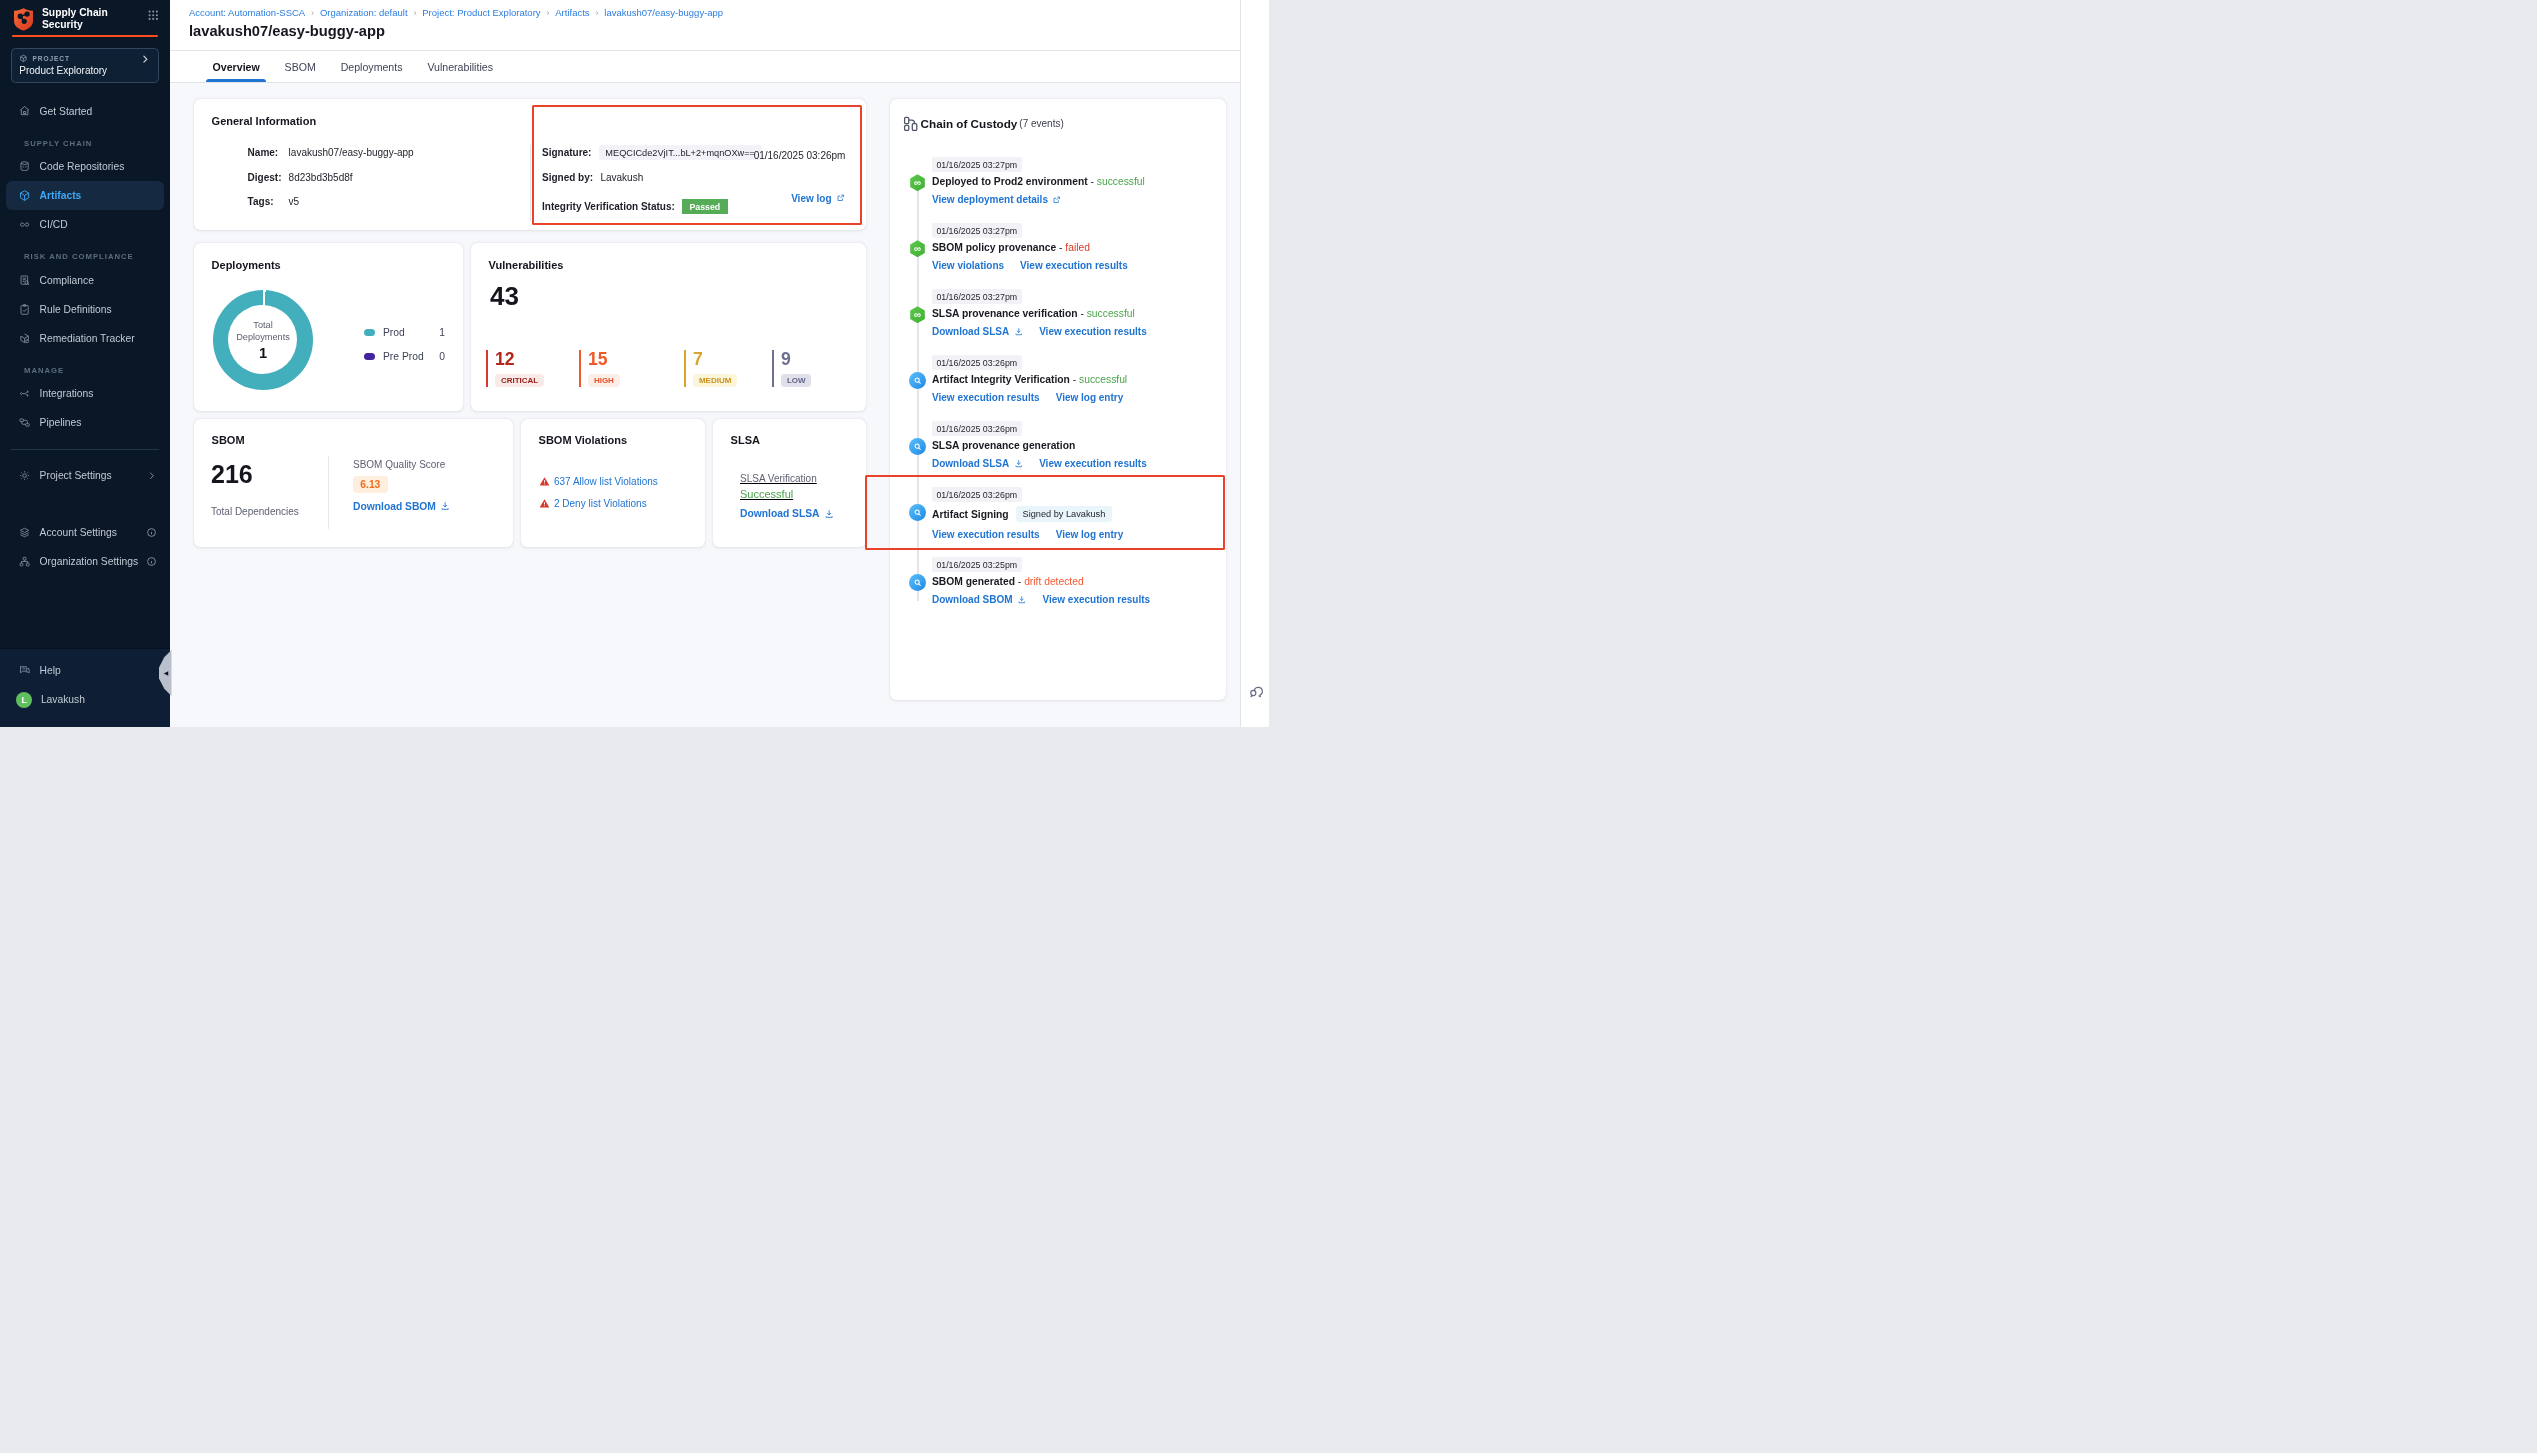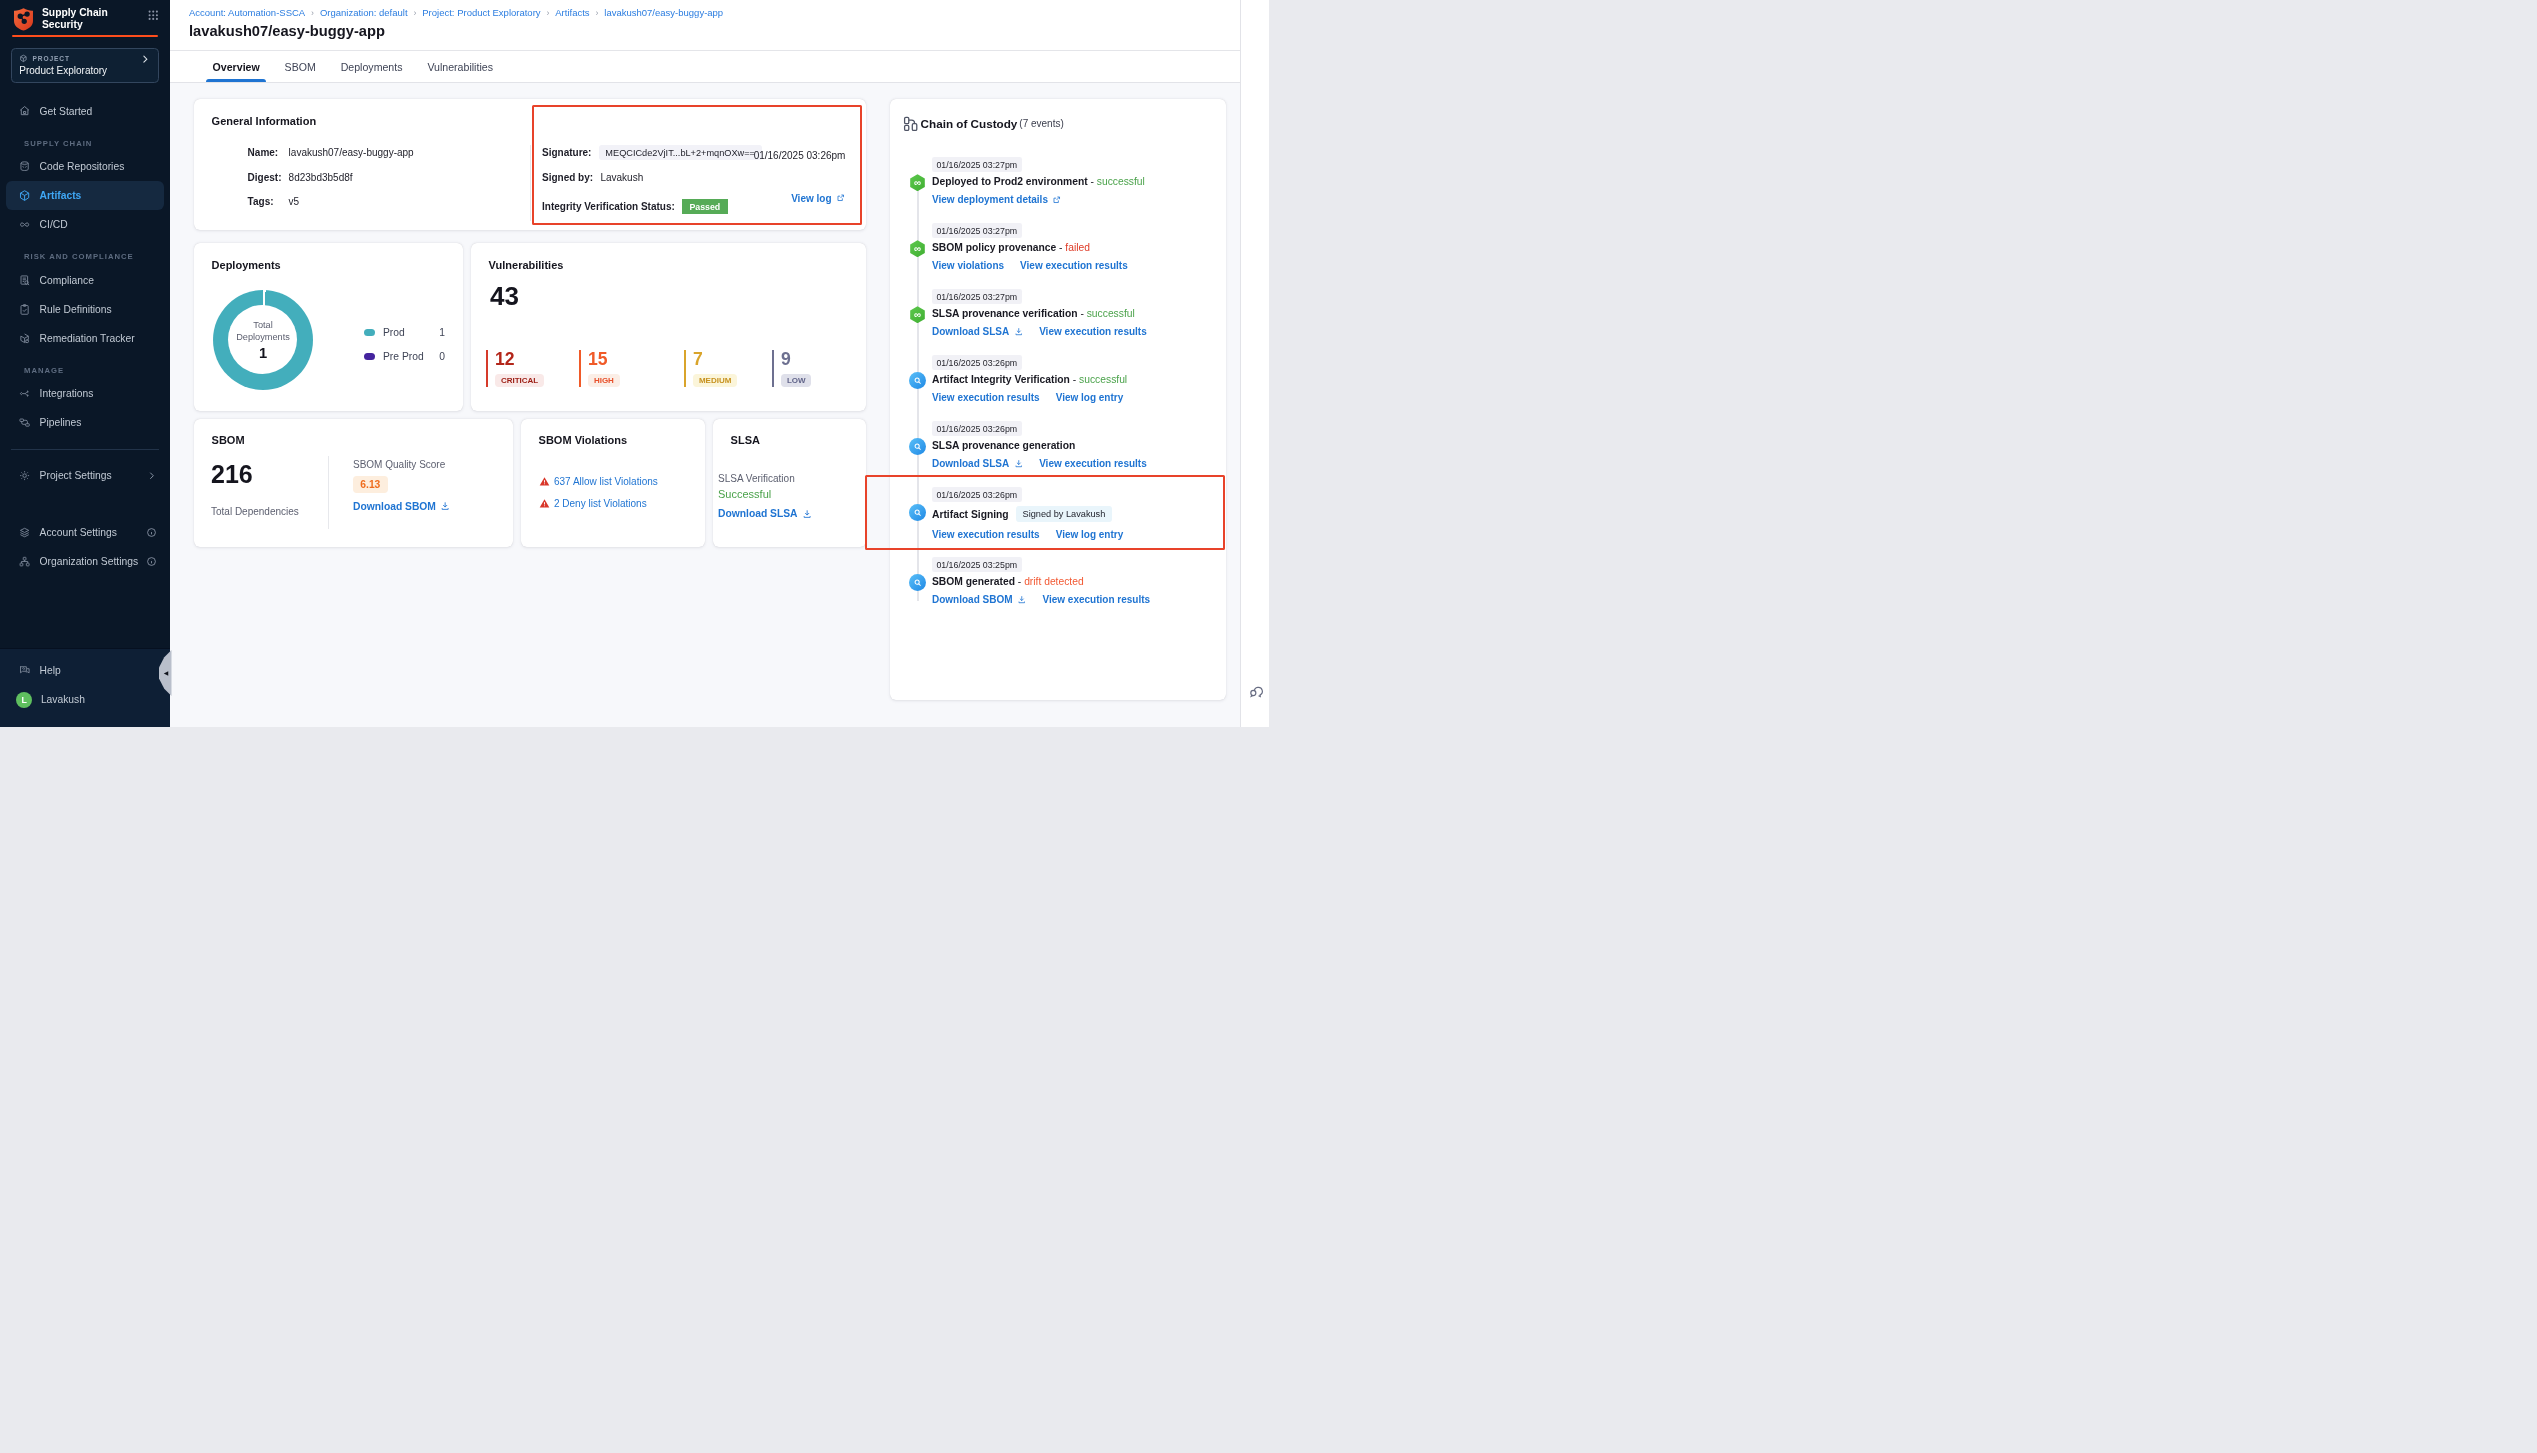--- a/index.html
+++ b/index.html
@@ -110,21 +110,21 @@
   .dl-link { font-size:10.3px; font-weight:bold; margin-top:8px; display:inline-flex; }
 
   
   .card-viol { left:351px; top:335px; width:184px; height:128px; }
   .viol-title { position:absolute; left:17.6px; top:14.7px; }
   .viol-links { position:absolute; left:17.6px; top:57px; display:flex; flex-direction:column; gap:11px; font-size:10px; }
 
   
   .card-slsa { left:543px; top:335px; width:153px; height:128px; }
   .slsa-title { position:absolute; left:17.6px; top:14.7px; }
-  .slsa-body { position:absolute; left:5px; top:54px; }
+  .slsa-body { position:absolute; left:27px; top:54px;text-decoration:underline; }
   .slsa-status { color:#4aa24a; font-size:11px; margin-top:4.4px; }
 
   
   .card-coc { left:720px; top:14.7px; width:336px; height:601px; }
   .coc-header { display:flex; align-items:center; gap:2px; padding:17.6px 0 0 13.2px; }
   .coc-title { font-size:11.7px; font-weight:bold; color:#15151e; }
   .coc-count { font-size:10px; color:#3b3e4d; }
   .coc-line { position:absolute; left:27px; top:82px; width:1.5px; height:420px; background:#e4e5ea; }
   .coc-events { position:relative; margin-top:25px; }
   .coc-event { position:relative; padding-left:42px; margin-bottom:17px; min-height:49px; }

